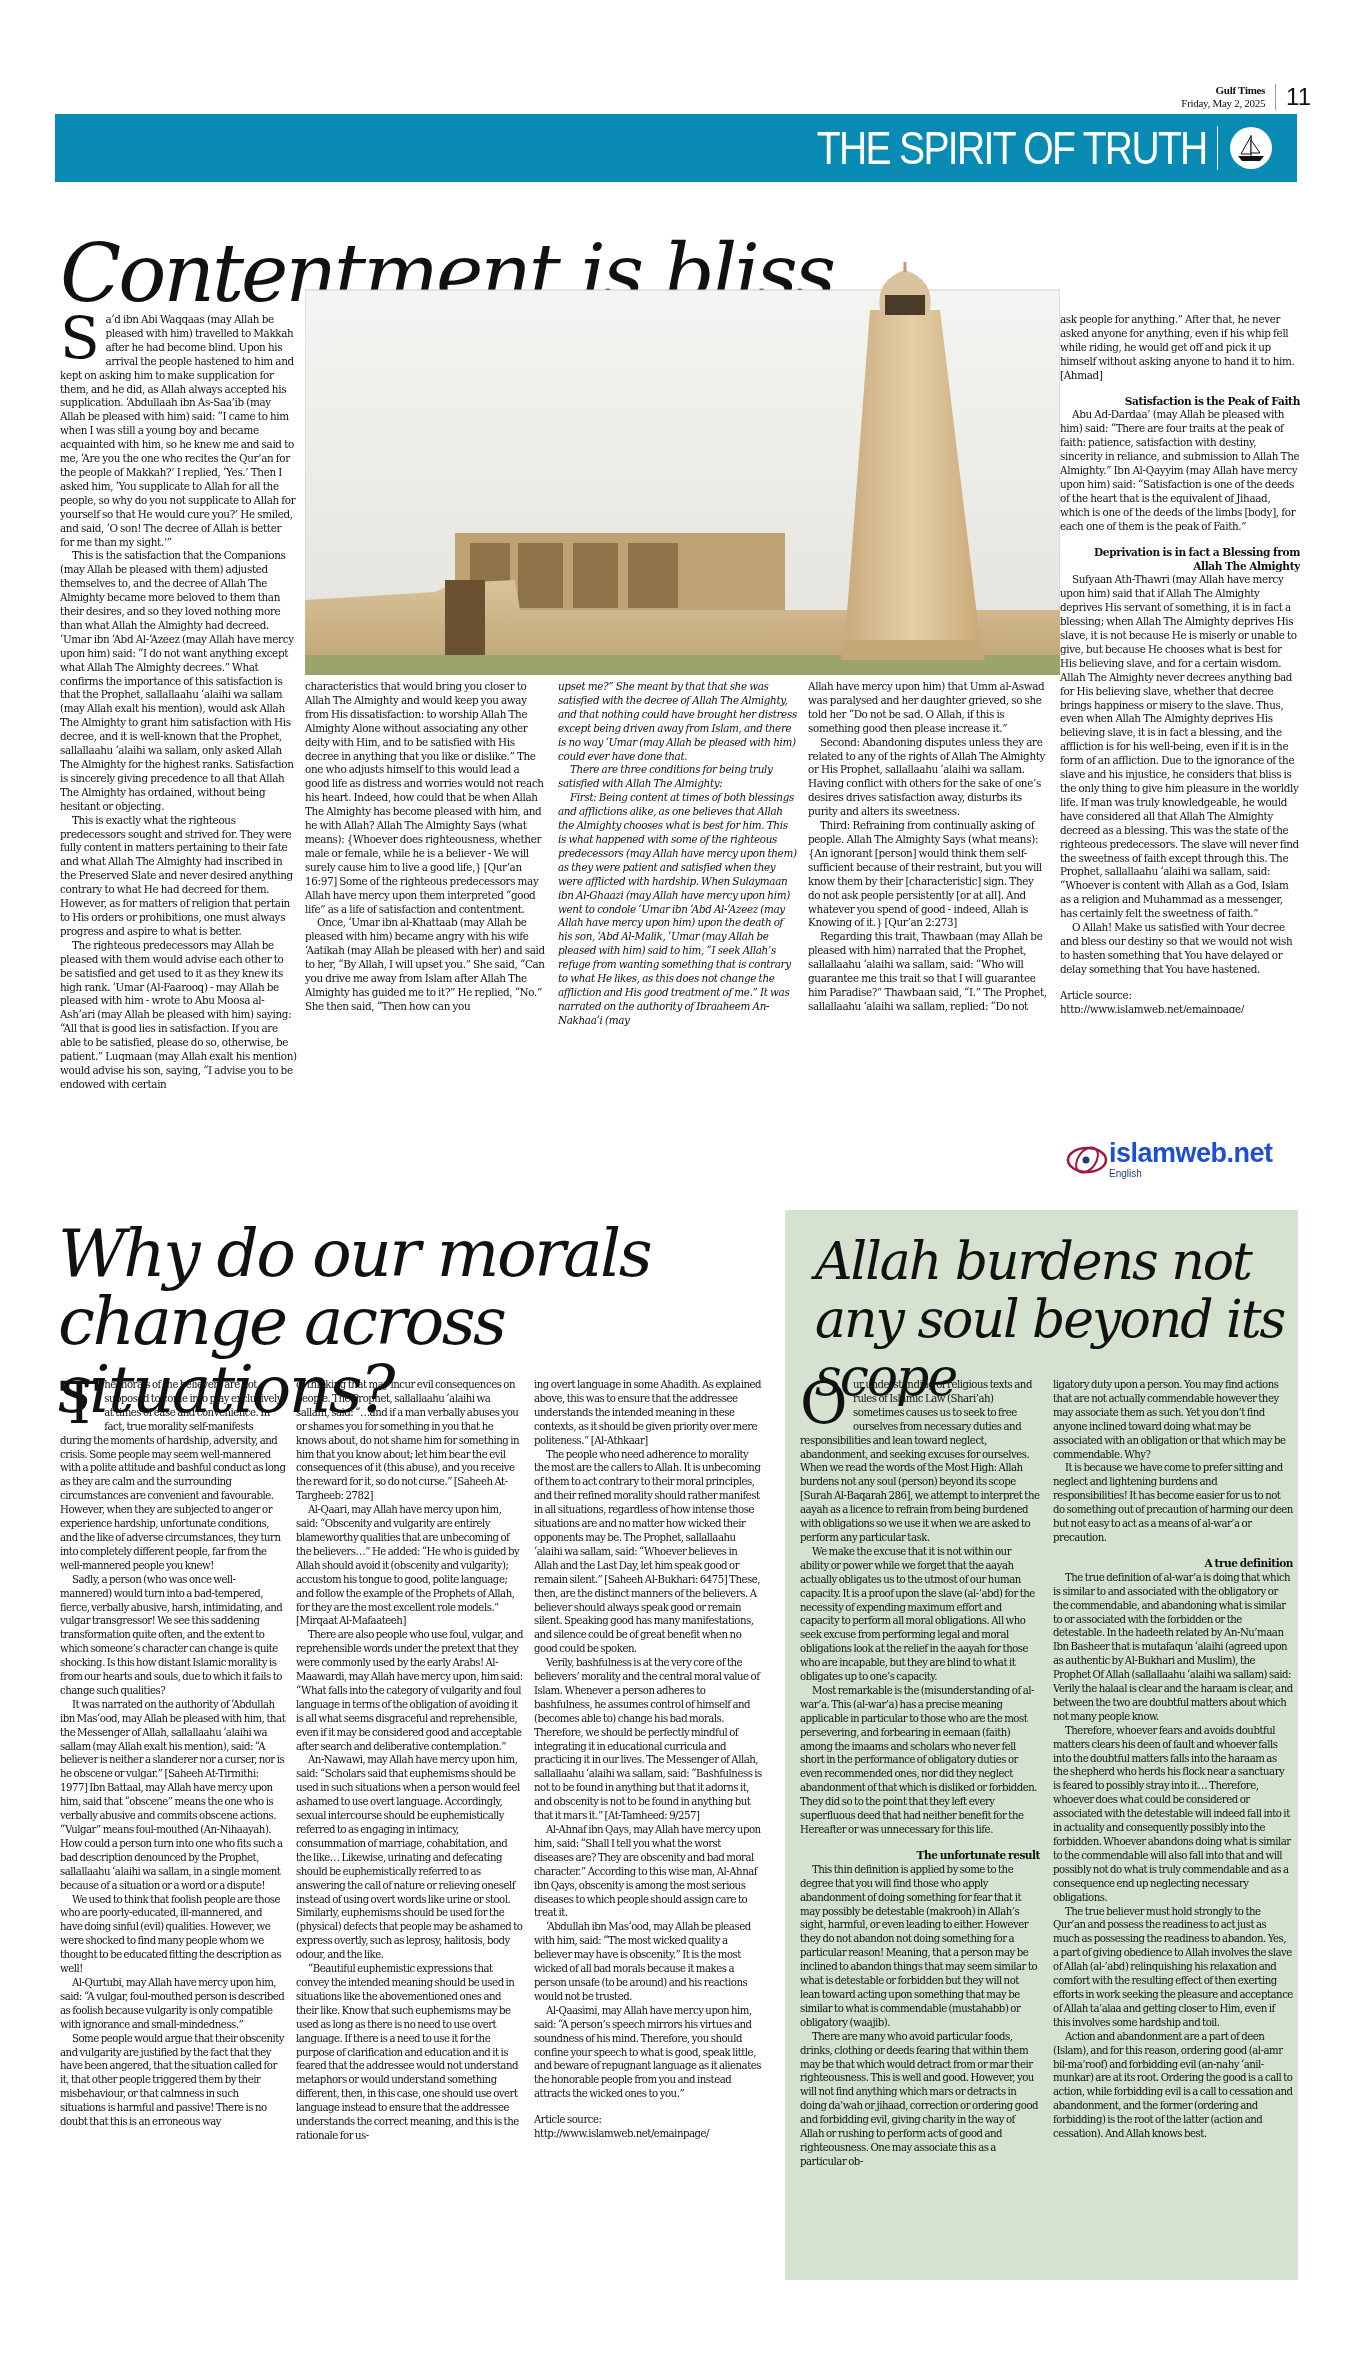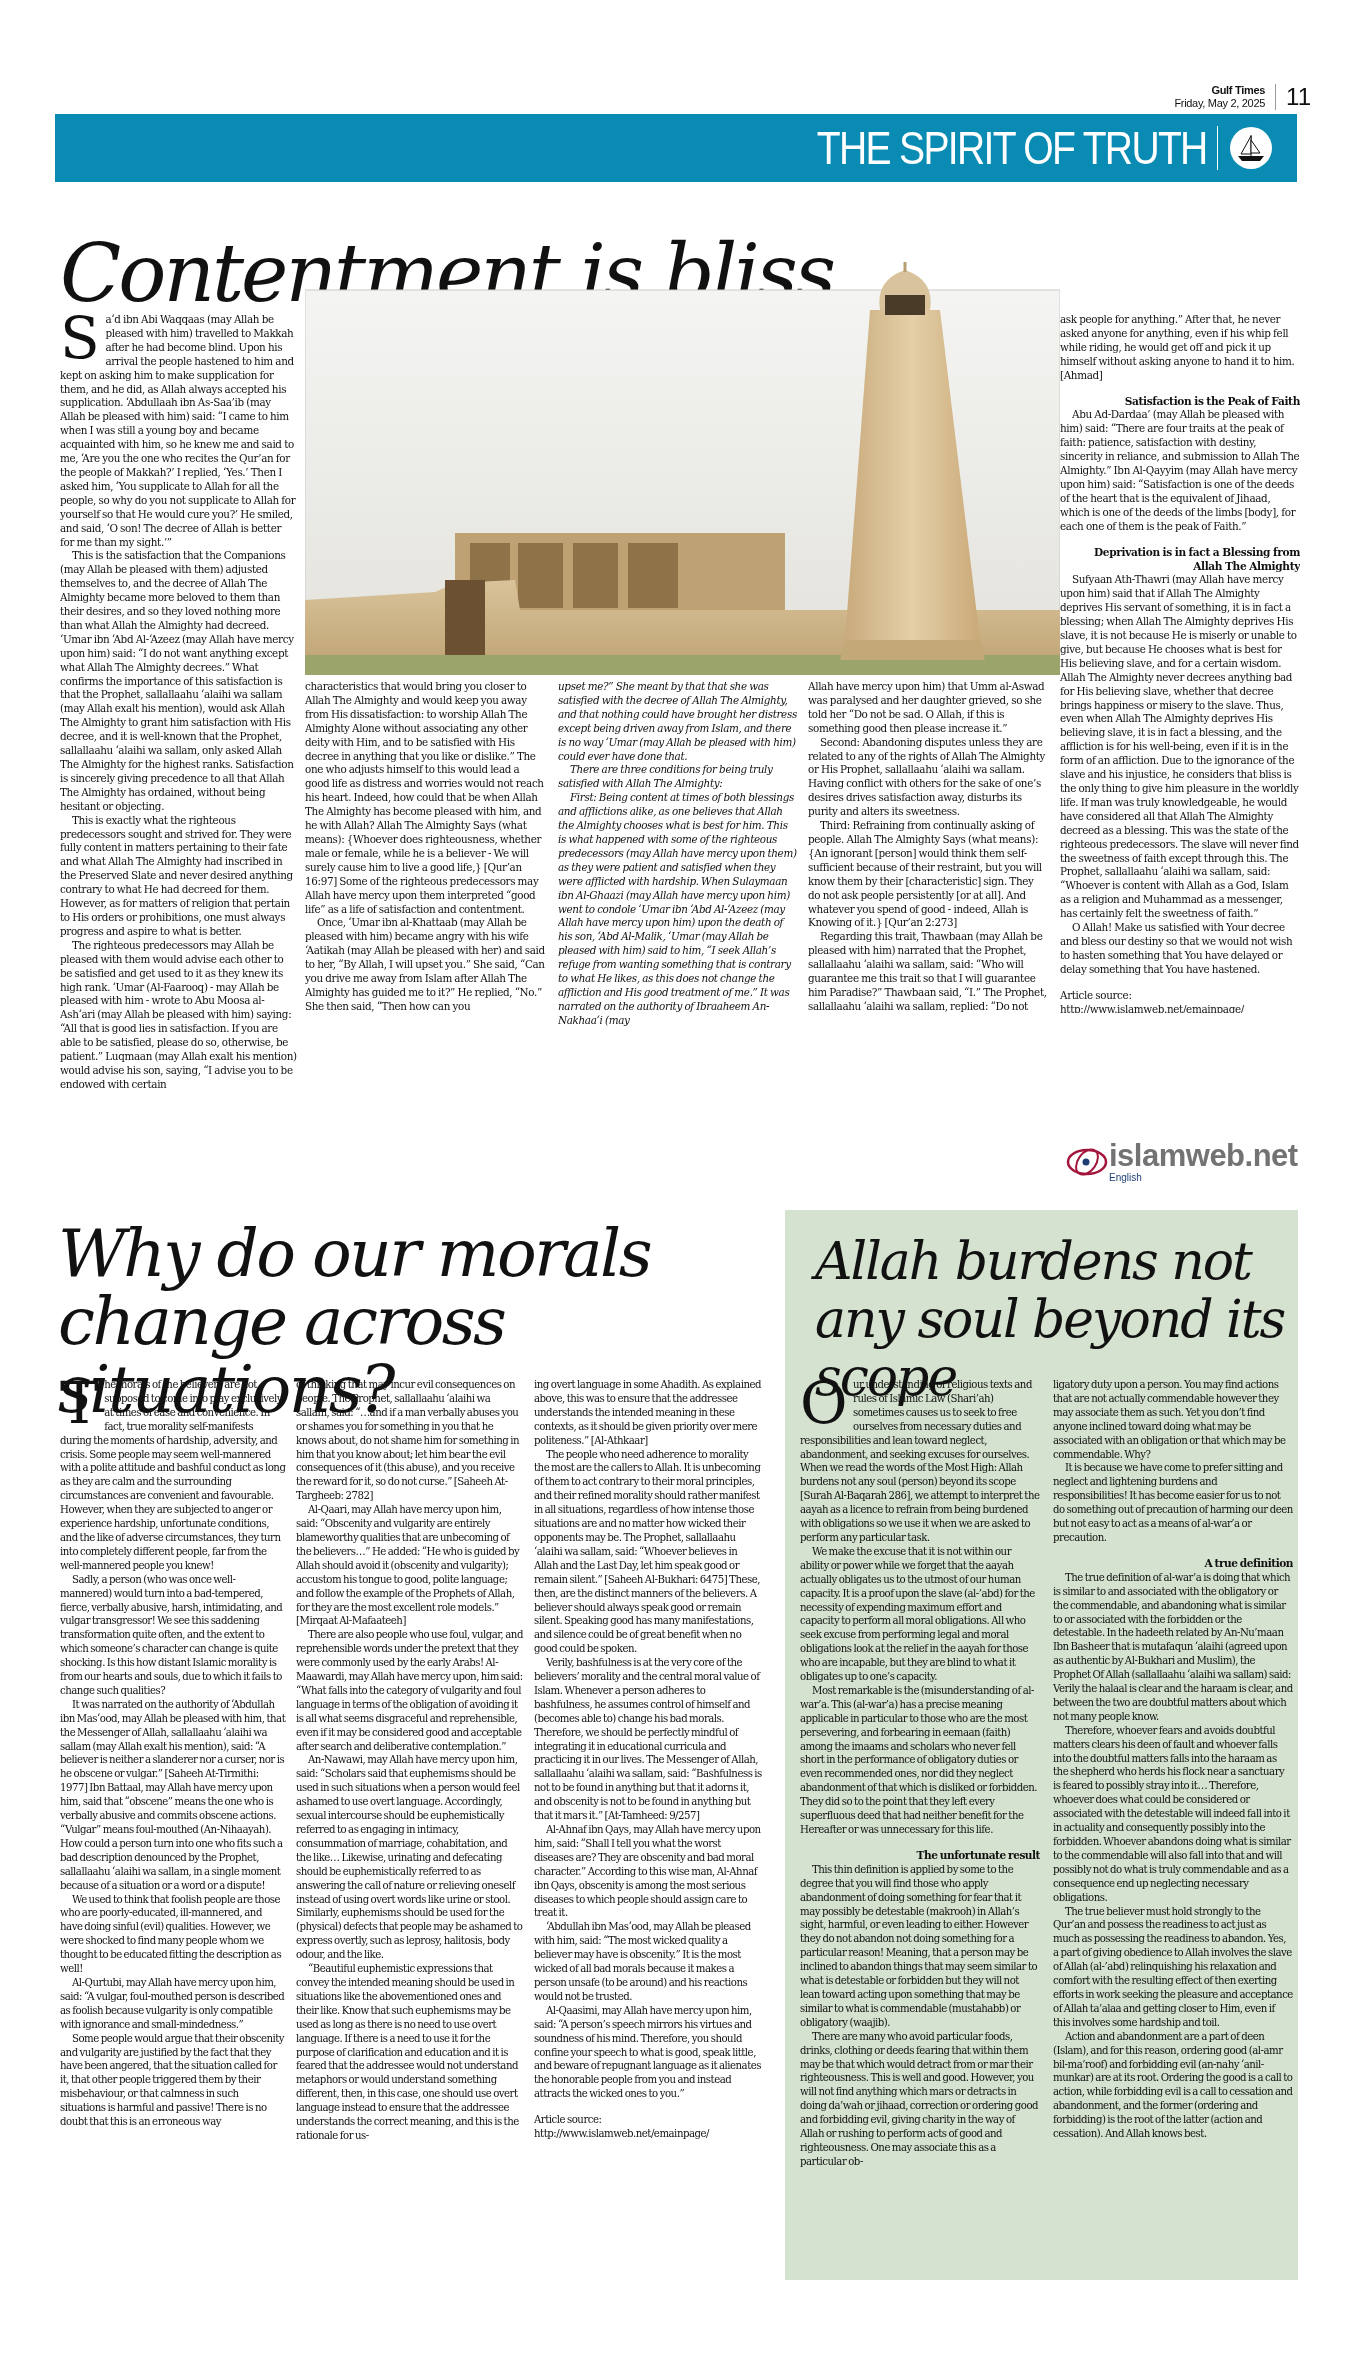--- a/index.html
+++ b/index.html
@@ -1,20 +1,20 @@
 <!DOCTYPE html>
 <html><head>
 <meta charset="utf-8">
 <style>
   * { box-sizing: border-box; margin: 0; padding: 0; }
   html, body { width: 1351px; height: 2365px; background: #ffffff; overflow: hidden; }
   body { position: relative; font-family: "DejaVu Serif", serif; color: #111; }
 
   .masthead-meta { position: absolute; top: 84px; right: 40px; display: flex; align-items: center; }
-  .masthead-meta .pub { text-align: right; font-family: Liberation Sans, sans-serif; font-size: 11px; line-height: 13px; letter-spacing: -0.3px; padding-right: 10px; border-right: 1px solid #999; }
+  .masthead-meta .pub { text-align: right; font-family: Liberation Serif, serif; font-size: 11px; line-height: 13px; letter-spacing: -0.3px; padding-right: 10px; border-right: 1px solid #999; }
   .masthead-meta .pub .name { font-weight: bold; }
   .masthead-meta .pageno { font-family: "Liberation Sans", sans-serif; font-size: 24px; padding-left: 10px; line-height: 26px; }
 
   .banner { position: absolute; left: 55px; top: 114px; width: 1242px; height: 68px; background: #0a8bb3; display: flex; align-items: center; justify-content: flex-end; padding-right: 25px; }
   .banner .title { color: #fff; font-family: "Liberation Sans", sans-serif; font-weight: 300; font-size: 46px; letter-spacing: -2px; transform: scaleX(0.85); transform-origin: right center; }
   .banner .sep { width: 1px; height: 44px; background: #fff; margin: 0 12px 0 10px; }
   .banner .logo { width: 42px; height: 42px; border-radius: 50%; background: #fff; display: flex; align-items: center; justify-content: center; }
 
   h1.headline { position: absolute; font-family: "DejaVu Serif", serif; font-style: italic; font-weight: normal; color: #111; letter-spacing: -3px; line-height: 1; }
   #h-contentment { left: 60px; top: 208px; font-size: 80px; margin-top: 26px; }
@@ -31,21 +31,21 @@
   .col .src { margin-top: 12px; text-indent: 0; }
   .dropcap { float: left; font-size: 58px; line-height: 46px; margin: 2px 6px 0 0; font-family: "DejaVu Serif", serif; text-indent: 0; }
 
   #c1 { left: 60px; top: 313px; width: 237px; height: 900px; }
   #c2 { left: 305px; top: 680px; width: 240px; height: 533px; }
   #c3 { left: 558px; top: 680px; width: 240px; height: 533px; font-style: italic; }
   #c4 { left: 808px; top: 680px; width: 240px; height: 533px; }
   #c5 { left: 1060px; top: 313px; width: 240px; height: 700px; }
 
   .islamweb { position: absolute; left: 1065px; top: 1140px; display: flex; align-items: center; }
-  .islamweb .wordmark { font-family: "Liberation Sans", sans-serif; font-weight: bold; font-size: 31px; color: #737373; letter-spacing: -0.5px; line-height: 1; }
+  .islamweb .wordmark { font-family: "Liberation Sans", sans-serif; font-weight: bold; font-size: 27px; color: #1d4ed8; letter-spacing: -0.5px; line-height: 1; }
   .islamweb .sub { font-family: "Liberation Sans", sans-serif; font-size: 10px; color: #1d3f73; margin-top: 1px; }
 
   .green-box { position: absolute; left: 785px; top: 1210px; width: 513px; height: 1070px; background: #d5e2cf; }
 
   #m1 { left: 60px; top: 1378px; width: 226px; height: 905px; }
   #m2 { left: 296px; top: 1378px; width: 228px; height: 905px; }
   #m3 { left: 534px; top: 1378px; width: 228px; height: 905px; }
   #g1 { left: 800px; top: 1378px; width: 240px; height: 905px; }
   #g2 { left: 1053px; top: 1378px; width: 240px; height: 905px; }
   .condensed { font-size: 10.2px; line-height: 13.9px; letter-spacing: -0.5px; word-spacing: -0.8px; }

